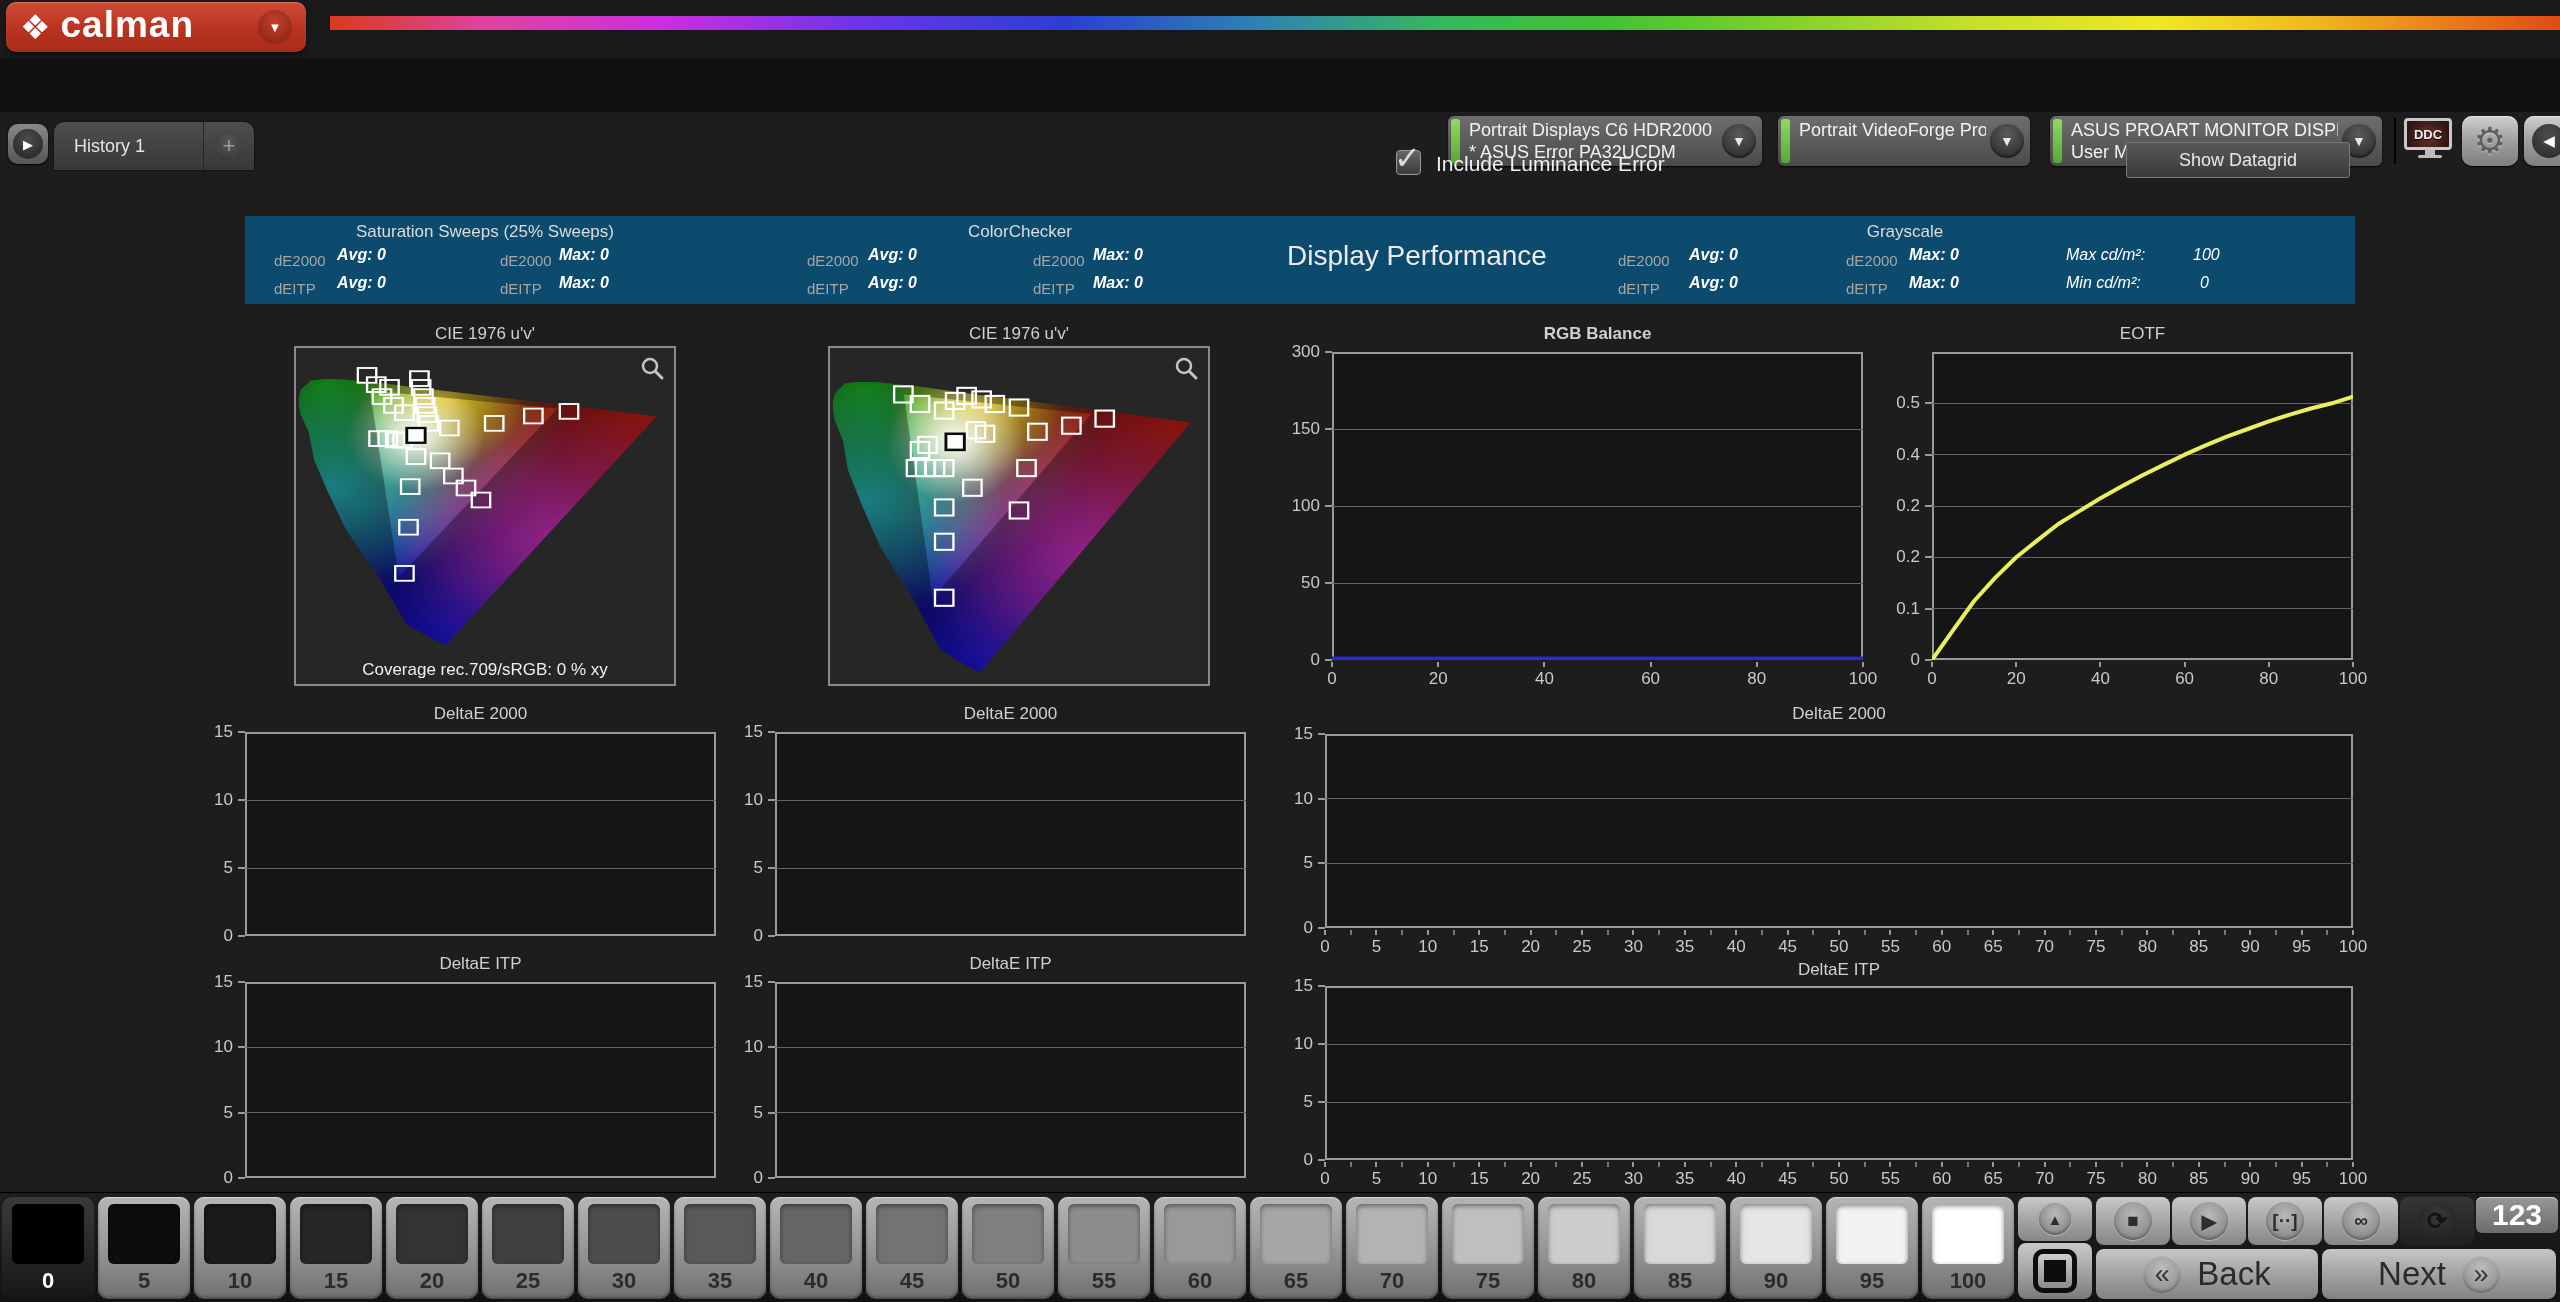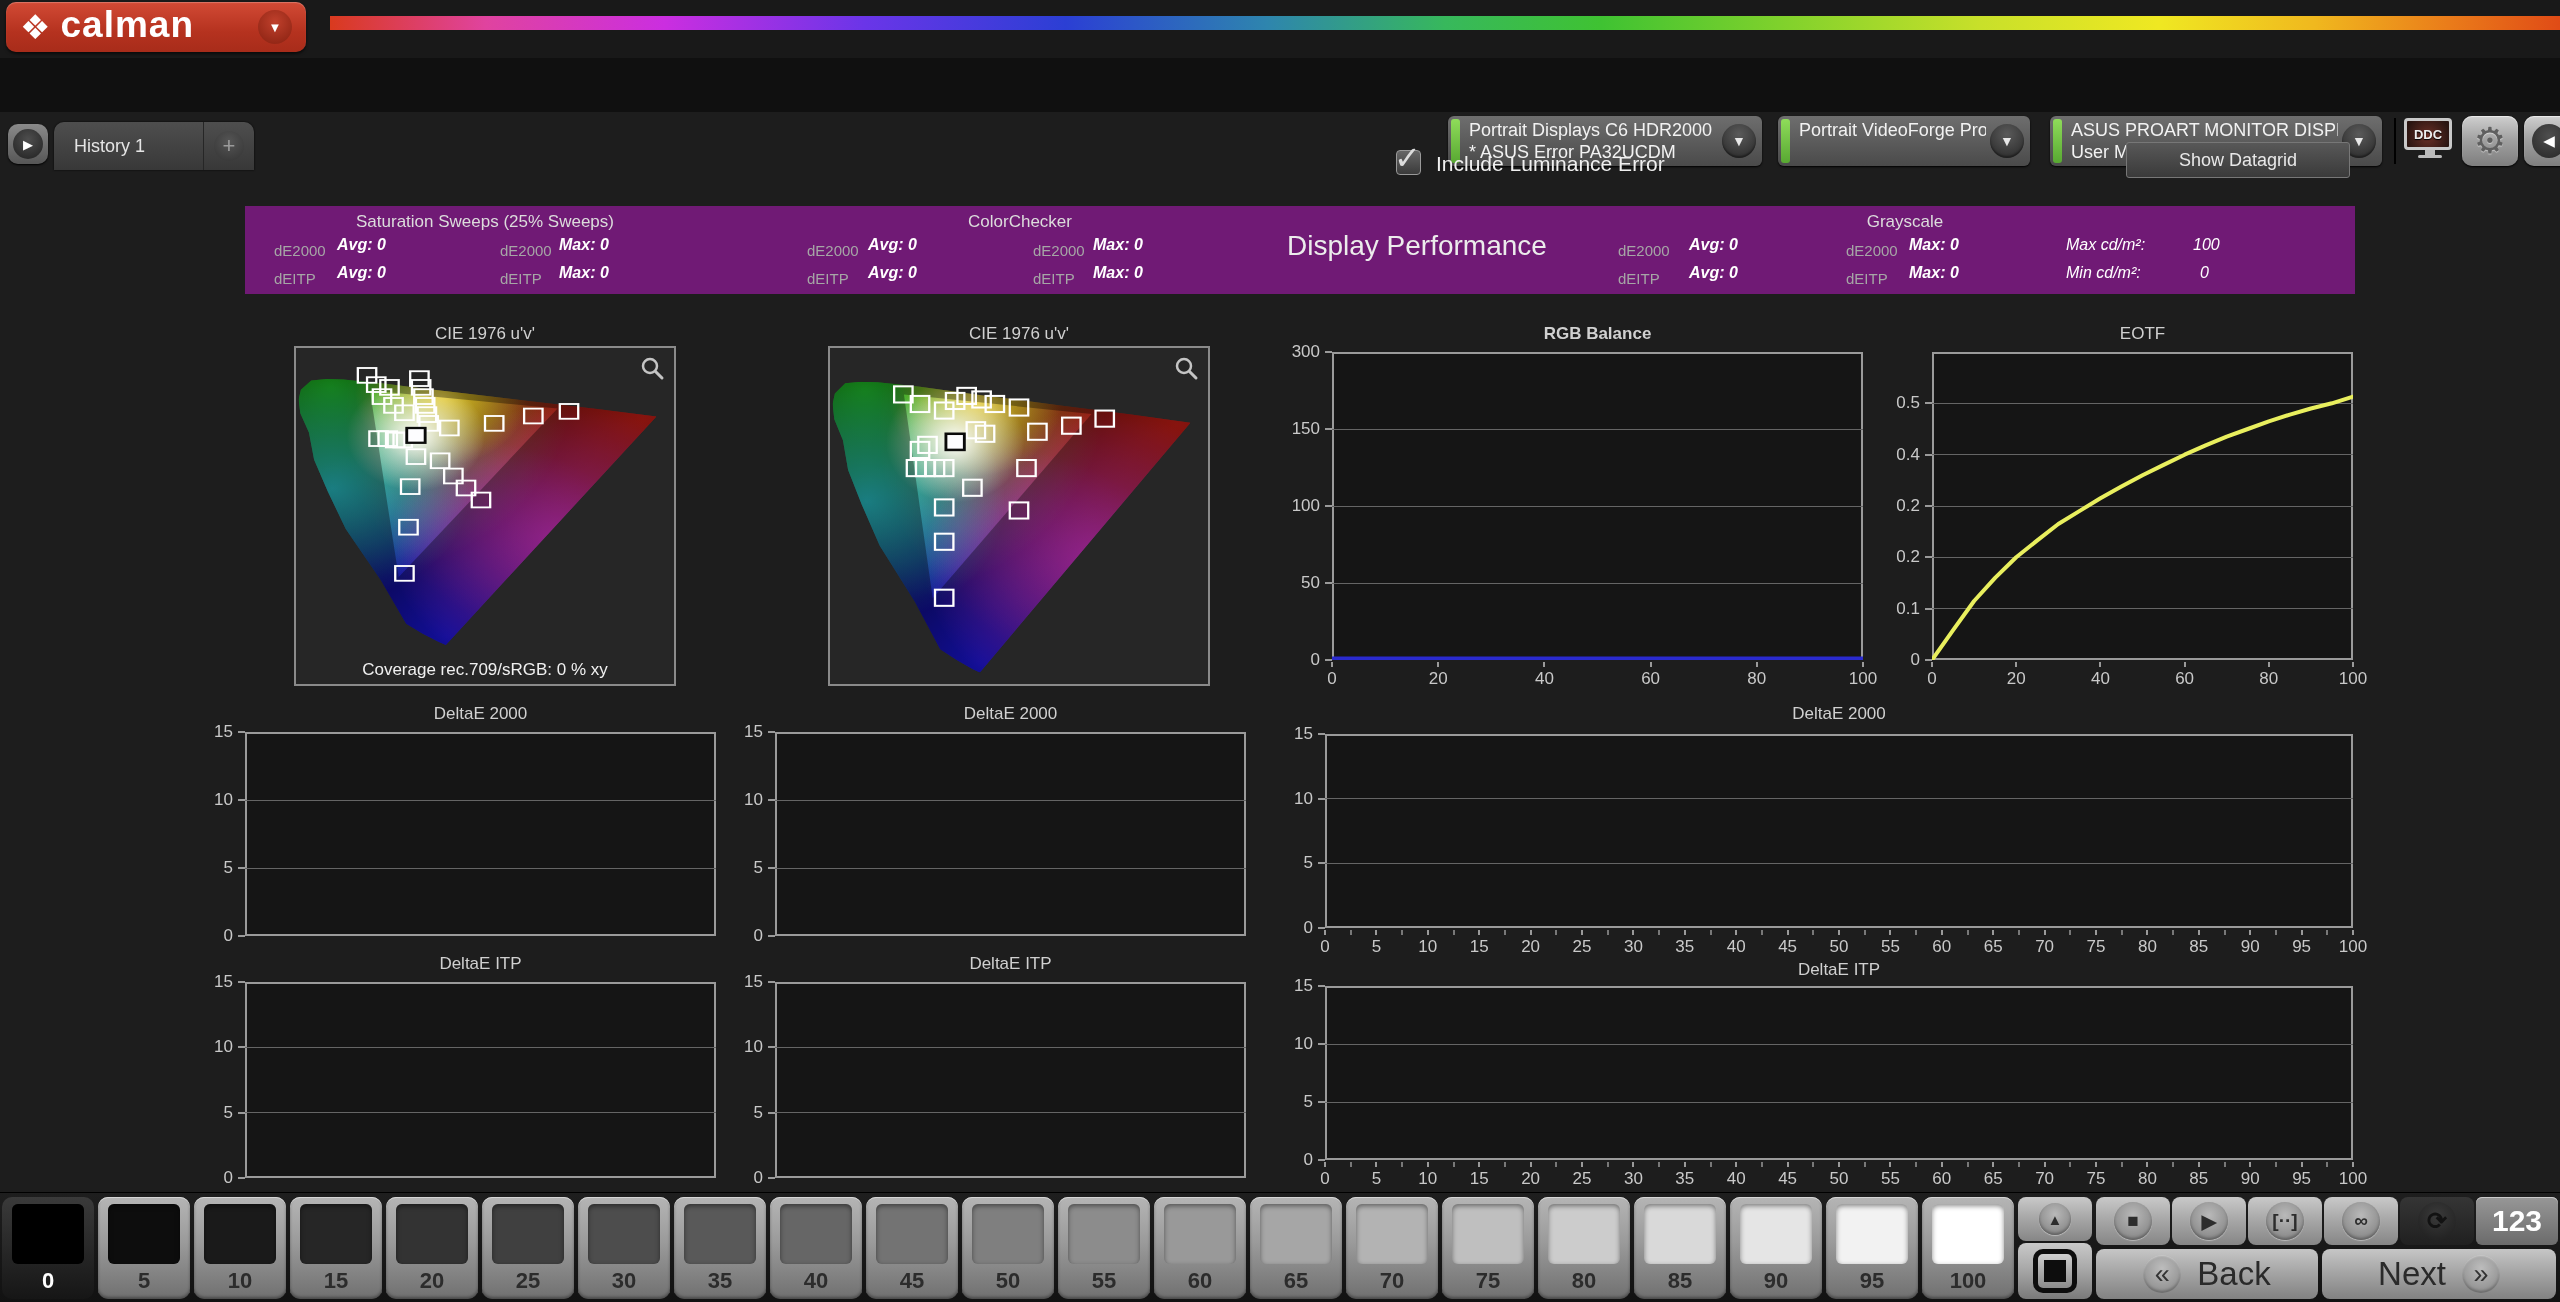--- a/index.html
+++ b/index.html
@@ -63,21 +63,21 @@
   .cb .tick{position:absolute;left:-3px;top:-12px;font-size:32px;color:#dcdcdc;}
   .cb-label{left:1436px;top:152px;font-size:21px;color:#f0f0f0;}
   .measure-btn{left:1712px;top:124px;width:366px;height:60px;border-radius:3px;border:1px solid #808080;
       background:linear-gradient(180deg,#616161,#3f3f3f 55%,#323232);box-shadow:0 2px 4px #000;
       color:#f0f0f0;font-size:31px;display:flex;align-items:center;justify-content:center;box-sizing:border-box;}
   .datagrid-btn{left:2126px;top:142px;width:224px;height:36px;border-radius:3px;border:1px solid #777;
       background:linear-gradient(180deg,#585858,#3a3a3a);color:#e8e8e8;font-size:18px;
       display:flex;align-items:center;justify-content:center;box-sizing:border-box;}
 
   
-  .stats{left:245px;top:206px;width:2110px;height:88px;background:#701a75;}
+  .stats{left:245px;top:216px;width:2110px;height:88px;background:#0c4a6e;}
   .stitle{position:absolute;top:6px;font-size:17px;color:#dcdcdc;text-align:center;}
   .sk{position:absolute;font-size:15px;color:#a6a6a6;}
   .sv{position:absolute;font-size:16px;font-weight:bold;color:#fff;font-style:italic;}
   .dperf{position:absolute;left:1042px;top:24px;font-size:28px;color:#ececec;}
 
   
   .chart{position:absolute;}
   .ctitle{position:absolute;text-align:center;font-size:17px;color:#d0d0d0;}
   .plot{position:absolute;background:#151515;border:2px solid #9a9a9a;box-sizing:border-box;}
   .grid{position:absolute;height:1px;background:#656565;}
@@ -111,21 +111,21 @@
   .patin{width:22px;height:22px;background:#0d0d0d;}
   .transport{position:absolute;left:2096px;top:4px;width:462px;height:48px;display:flex;gap:2px;}
   .tbtn{width:74px;height:48px;border-radius:8px;background:linear-gradient(180deg,#c9c9c9,#a9a9a9 45%,#868686);
       display:flex;align-items:center;justify-content:center;}
   .tbtn.dark{background:linear-gradient(180deg,#353535,#202020);}
   .ticon{width:38px;height:38px;border-radius:50%;
       background:radial-gradient(circle at 50% 35%,#b9b9b9,#8d8d8d 70%,#7c7c7c);
       box-shadow:inset 0 -2px 3px rgba(0,0,0,.3),0 1px 1px rgba(255,255,255,.4);
       display:flex;align-items:center;justify-content:center;color:#2d2d2d;font-size:19px;font-weight:bold;}
   .tbtn.dark .ticon{background:radial-gradient(circle at 50% 35%,#3a3a3a,#242424 75%);color:#121212;box-shadow:none;font-size:24px;}
-  .counter{width:82px;height:48px;border-radius:6px;background:linear-gradient(180deg,#979797,#6b6b6b);
+  .counter{width:82px;height:36px;border-radius:6px;background:linear-gradient(180deg,#979797,#6b6b6b);
       box-shadow:inset 0 1px 0 #c9c9c9;color:#fff;font-size:30px;font-weight:bold;
       display:flex;align-items:center;justify-content:center;}
   .navrow{position:absolute;left:2096px;top:56px;width:462px;height:50px;display:flex;gap:4px;}
   .navbtn{height:50px;border-radius:8px;background:linear-gradient(180deg,#c6c6c6,#a6a6a6 45%,#828282);
       display:flex;align-items:center;justify-content:center;gap:16px;font-size:33px;color:#2a2a2a;}
   .chv{width:38px;height:38px;border-radius:50%;
       background:radial-gradient(circle at 50% 35%,#bdbdbd,#909090 78%);
       box-shadow:inset 0 1px 2px rgba(255,255,255,.5),inset 0 -2px 3px rgba(0,0,0,.3);
       display:flex;align-items:center;justify-content:center;font-size:27px;color:#333;}
 </style>

